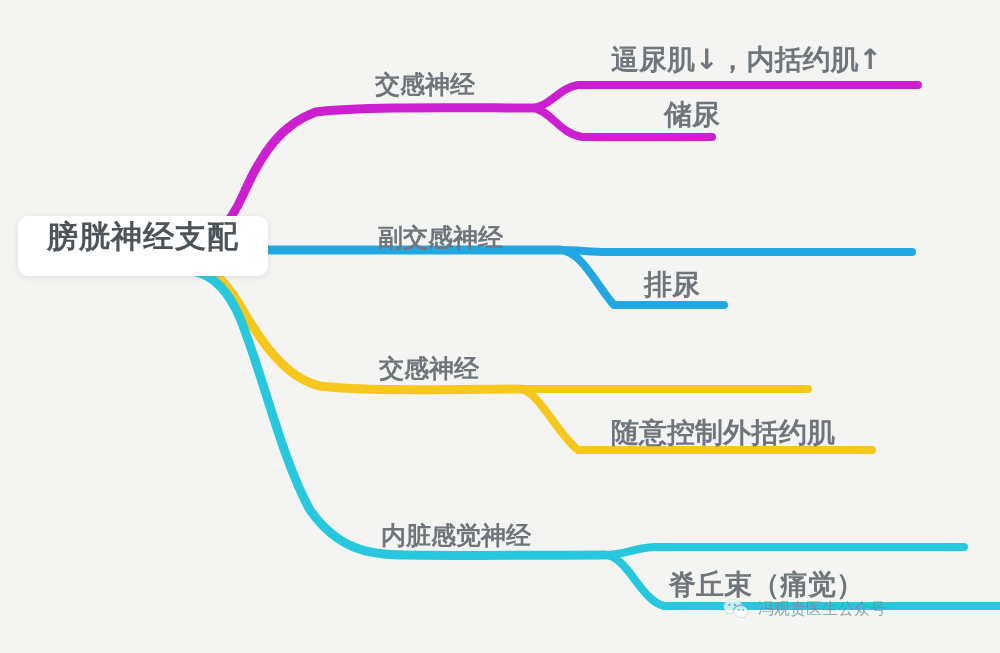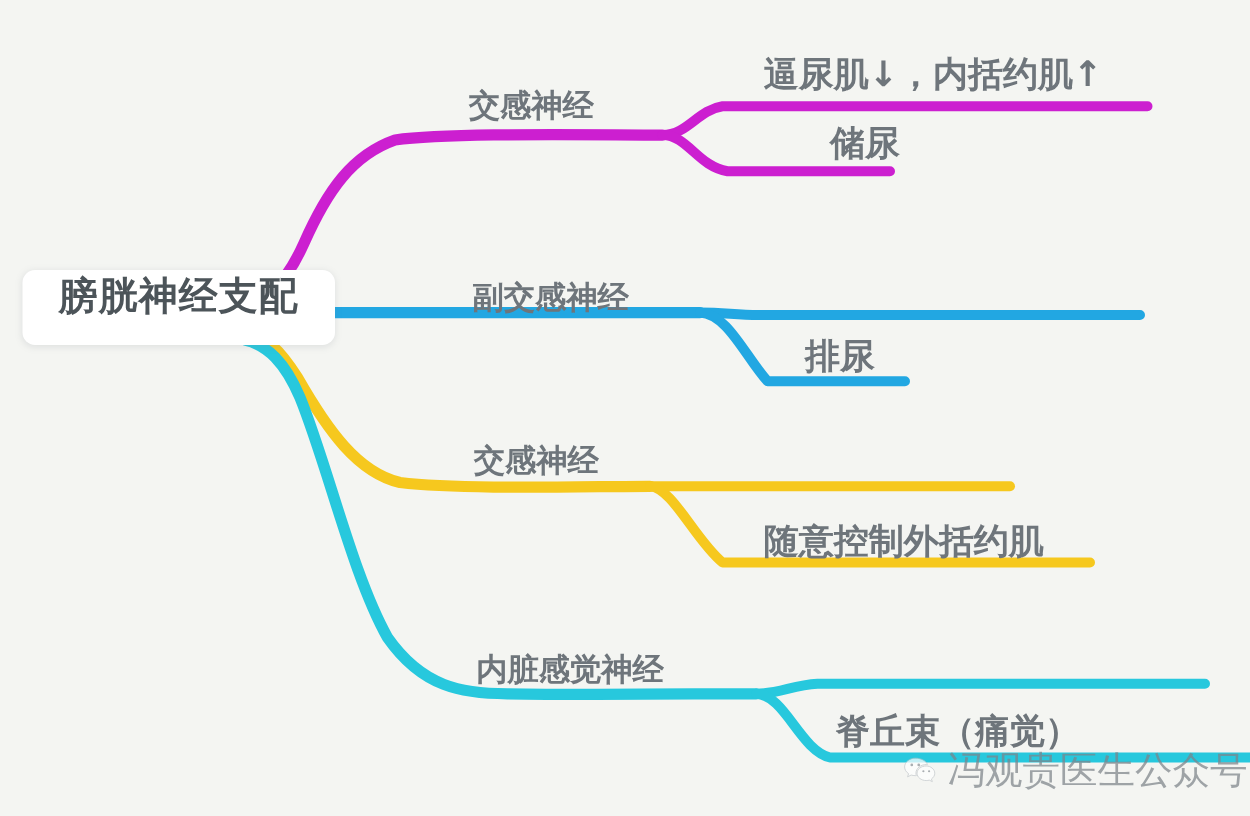--- a/index.html
+++ b/index.html
@@ -67,21 +67,21 @@
     gap: 9px;
     z-index: 6;
     opacity: 0.72;
   }
   .wm-icon {
     width: 27px;
     height: 27px;
     flex: 0 0 auto;
   }
   .wm-text {
-    font-size: 30px;
+    font-size: 16px;
     color: #7d848a;
     white-space: nowrap;
     font-weight: 400;
   }
 </style>
 </head>
 <body>
 
 <div id="canvas">
 

